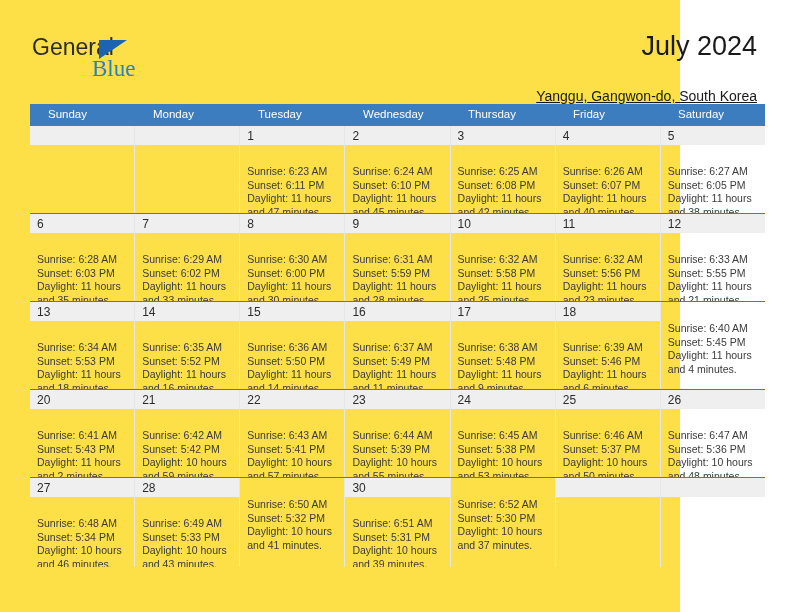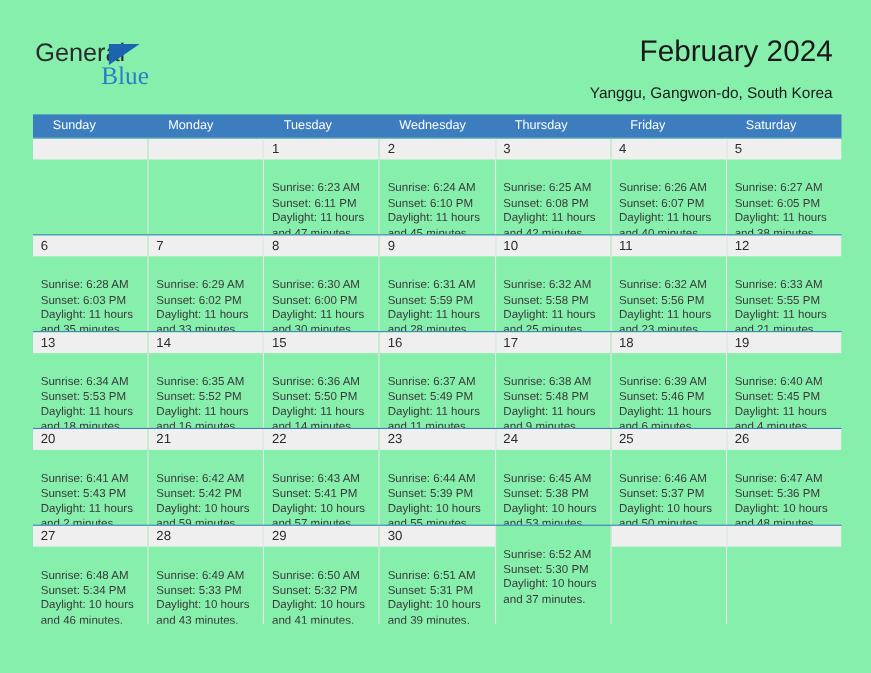--- a/index.html
+++ b/index.html
@@ -8,23 +8,23 @@
     padding: 0;
     width: 792px;
     height: 612px;
     background: #ffffff;
     font-family: "Liberation Sans", sans-serif;
     -webkit-font-smoothing: none;
   }
 
   .page {
     position: relative;
-    width: 792px;
+    width: 680px;
     height: 612px;
-    background: #86efac;
+    background: #fde047;
   }
 
   
   .top-header {
     position: absolute;
     left: 0;
     top: 0;
     width: 792px;
     height: 100px;
   }
@@ -76,22 +76,23 @@
     color: #1a1a1a;
     line-height: 32px;
     font-weight: normal;
     margin: 0;
     font-family: "Liberation Sans", sans-serif;
   }
   .cal-subtitle {
     font-size: 14px;
     color: #1a1a1a;
     line-height: 20px;
-    margin: 12px 0 0 0;
-    font-family: "Liberation Sans", sans-serif;
+    margin: 24px 0 0 0;
+    font-family: "Liberation Sans", sans-serif;
+    text-decoration: underline;
   }
 
   
   .calendar {
     position: absolute;
     left: 30px;
     top: 104px;
     width: 735px;
   }
 
@@ -160,21 +161,21 @@
 
   <div class="top-header">
 
     <div class="logo">
       <span class="logo-general">General</span>
       <span class="logo-triangle"></span>
       <span class="logo-blue">Blue</span>
     </div>
 
     <div class="title-block">
-      <h1 class="cal-title">February 2024</h1>
+      <h1 class="cal-title">July 2024</h1>
       <p class="cal-subtitle">Yanggu, Gangwon-do, South Korea</p>
     </div>
 
   </div>
 
   <div class="calendar">
 
     <div class="weekday-row">
       <div class="weekday">Sunday</div>
       <div class="weekday">Monday</div>
@@ -356,21 +357,20 @@
       <div class="day-cell">
         <div class="day-number-band"><span class="day-number">18</span></div>
         <div class="day-body">
           <div class="day-line">Sunrise: 6:39 AM</div>
           <div class="day-line">Sunset: 5:46 PM</div>
           <div class="day-line">Daylight: 11 hours</div>
           <div class="day-line">and 6 minutes.</div>
         </div>
       </div>
       <div class="day-cell">
-        <div class="day-number-band"><span class="day-number">19</span></div>
         <div class="day-body">
           <div class="day-line">Sunrise: 6:40 AM</div>
           <div class="day-line">Sunset: 5:45 PM</div>
           <div class="day-line">Daylight: 11 hours</div>
           <div class="day-line">and 4 minutes.</div>
         </div>
       </div>
     </div>
 
     <div class="week-row">
@@ -452,21 +452,20 @@
       <div class="day-cell">
         <div class="day-number-band"><span class="day-number">28</span></div>
         <div class="day-body">
           <div class="day-line">Sunrise: 6:49 AM</div>
           <div class="day-line">Sunset: 5:33 PM</div>
           <div class="day-line">Daylight: 10 hours</div>
           <div class="day-line">and 43 minutes.</div>
         </div>
       </div>
       <div class="day-cell">
-        <div class="day-number-band"><span class="day-number">29</span></div>
         <div class="day-body">
           <div class="day-line">Sunrise: 6:50 AM</div>
           <div class="day-line">Sunset: 5:32 PM</div>
           <div class="day-line">Daylight: 10 hours</div>
           <div class="day-line">and 41 minutes.</div>
         </div>
       </div>
       <div class="day-cell">
         <div class="day-number-band"><span class="day-number">30</span></div>
         <div class="day-body">

